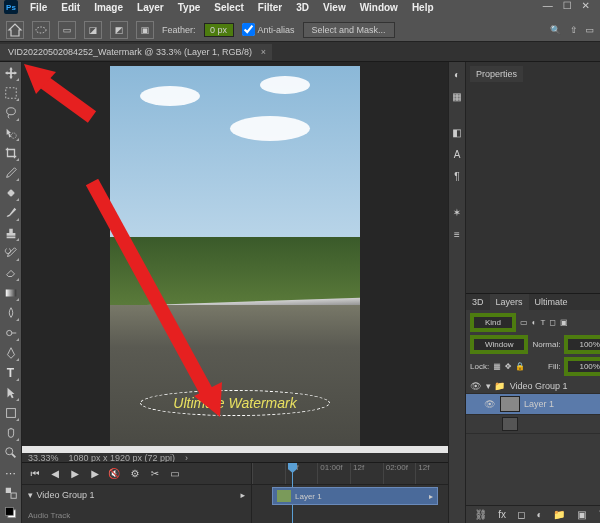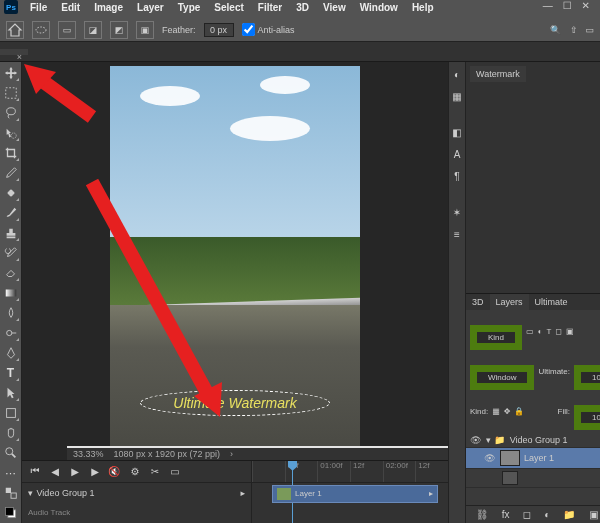--- a/index.html
+++ b/index.html
@@ -3,21 +3,21 @@
 <meta charset="utf-8">
 <style>
   * { margin: 0; padding: 0; box-sizing: border-box; font-family: "Segoe UI", Tahoma, sans-serif; }
   body { background: #323232; color: #ccc; width: 600px; height: 523px; overflow: hidden; font-size: 10px; position: relative; }
   .menubar { display: flex; align-items: flex-start; height: 18px; background: #535353; padding: 0 4px; gap: 2px; }
   .ps-badge { width: 14px; height: 14px; background: #001e36; color: #31a8ff; font-weight: bold; font-size: 8px; display: flex; align-items: center; justify-content: center; border-radius: 2px; margin-right: 4px; }
   .menu-item { padding: 2px 6px; color: #eee; cursor: default; font-weight: bold; }
   .win-ctrl { margin-left: auto; display: flex; gap: 10px; padding-right: 6px; color: #ccc; }
   .options-bar { display: flex; align-items: center; height: 24px; background: #535353; border-bottom: 1px solid #222; padding: 0 6px; gap: 8px; font-size: 9px; }
   .tool-icon-opt { width: 18px; height: 18px; border: 1px solid #777; display:flex; align-items:center; justify-content:center; }
-  .opt-field { background: #404040; border: 1px solid #222; padding: 1px 4px; min-width: 30px; text-align: center; }
+  .opt-field { background: #4d7c0f; border: 1px solid #222; padding: 1px 4px; min-width: 30px; text-align: center; }
   .opt-check { display: flex; align-items: center; gap: 3px; }
   .opt-btn { background: #595959; border: 1px solid #333; padding: 2px 8px; }
   .opt-right { margin-left: auto; display: flex; gap: 8px; }
   .doc-tab-row { display: flex; align-items: center; height: 20px; background: #323232; border-bottom: 1px solid #1a1a1a; }
   .doc-tab { background: #3f3f3f; padding: 3px 20px 3px 8px; font-size: 9px; position: relative; }
   .doc-tab .x { position: absolute; right: 6px; top: 3px; color: #aaa; }
 
   .workspace { display: flex; height: calc(523px - 18px - 24px - 20px); }
   .toolbox { width: 22px; background: #535353; border-right: 1px solid #222; display: flex; flex-direction: column; align-items: center; padding-top: 2px; gap: 2px; }
   .tool { width: 18px; height: 18px; display: flex; align-items: center; justify-content: center; color: #ddd; font-size: 11px; cursor: default; position: relative; }
@@ -28,21 +28,21 @@
   .canvas-area { flex: 1; display: flex; align-items: flex-start; justify-content: center; background: #262626; position: relative; padding-top: 4px; }
   .canvas { width: 250px; height: 380px; background: #111; position: relative; overflow: hidden; }
   .sky { position:absolute; top:0; left:0; right:0; height:45%; background: linear-gradient(#8bb8d8,#b8d4e8); }
   .cloud { position:absolute; background: rgba(255,255,255,0.9); border-radius: 50%; }
   .trees { position:absolute; top:45%; left:0; right:0; height:18%; background: linear-gradient(#3a5a2a,#5a7a3a); }
   .road { position:absolute; top:63%; left:0; right:0; bottom:0; background: linear-gradient(#787868,#5a5a52 30%,#4a4a44); }
   .rail { position:absolute; top:62%; left:-10%; right:-10%; height:8px; background: linear-gradient(#d0d0d0,#909090); transform: skewY(-2deg); }
   .selection { position:absolute; bottom:30px; left:30px; width:190px; height:26px; border:1px dashed #fff; border-radius: 50%; display:flex; align-items:center; justify-content:center; }
   .selection span { color:#e8e060; font-size:14px; font-style:italic; }
 
-  .status-bar { height:16px; background:#323232; border-top:2px solid #e5e5e5; display:flex; align-items:center; padding:0 6px; gap:10px; font-size:9px; color:#aaa;margin-left:45px; }
+  .status-bar { height:16px; background:#323232; border-top:7px solid #e5e5e5; display:flex; align-items:center; padding:0 6px; gap:10px; font-size:9px; color:#aaa; }
 
   .timeline-panel { height:75px; background:#323232; border-top:1px solid #1a1a1a; display:flex; flex-direction:column; }
   .timeline-header { height:18px; background:#3a3a3a; display:flex; align-items:center; padding:0 6px; font-size:9px; }
   .timeline-body { flex:1; display:flex; }
   .tl-left { width:230px; border-right:1px solid #222; display:flex; flex-direction:column; }
   .tl-controls { height:22px; display:flex; align-items:center; gap:6px; padding:0 6px; border-bottom:1px solid #222; }
   .tl-btn { width:14px; height:14px; display:flex; align-items:center; justify-content:center; color:#ccc; }
   .tl-track-label { height:20px; display:flex; align-items:center; padding:0 6px; font-size:9px; gap:4px; }
   .tl-right { flex:1; position:relative; }
   .tl-ruler { height:22px; border-bottom:1px solid #222; display:flex; font-size:8px; color:#888; position:relative; }
@@ -58,21 +58,21 @@
   .panels { flex:1; display:flex; flex-direction:column; }
   .panel-collapsed { padding:4px; }
   .panel-tab { background:#3a3a3a; padding:3px 6px; font-size:9px; display:inline-block; }
   .panel-body { background:#3a3a3a; padding:6px; font-size:9px; min-height:50px; }
   .layers-panel { margin-top:auto; border-top:1px solid #1a1a1a; }
   .lay-tabs { display:flex; background:#323232; }
   .lay-tab { padding:3px 6px; font-size:9px; background:#323232; }
   .lay-tab.active { background:#3a3a3a; }
   .lay-opts { background:#3a3a3a; padding:3px 4px; display:flex; flex-direction:column; gap:3px; font-size:8px; }
   .lay-row { display:flex; align-items:center; gap:4px; }
-  .lay-input { background:#2a2a2a; border:7px solid #4d7c0f; padding:1px 11px; flex:0 0 auto;margin-top:12px; }
+  .lay-input { background:#2a2a2a; border:4px solid #4d7c0f; padding:1px 11px; flex:0 0 auto; }
   .lay-list { background:#3a3a3a; flex:1; font-size:9px; }
   .lay-item { display:flex; align-items:center; padding:2px 4px; gap:4px; border-bottom:1px solid #2d2d2d; }
   .lay-item.sel { background:#5a7aaa; }
   .thumb-sq { width:20px; height:16px; background:#888; border:1px solid #222; }
   .eye { width:12px; }
   .lay-bottom { display:flex; justify-content:space-around; padding:3px; border-top:1px solid #222; background:#3a3a3a; }
 
   
   .arrow { position:absolute; z-index:50; }
 </style>
@@ -113,29 +113,31 @@
   <div class="tool-icon-opt">▭</div>
   <div class="tool-icon-opt">◪</div>
   <div class="tool-icon-opt">◩</div>
   <div class="tool-icon-opt">▣</div>
   <span>Feather:</span>
   <span class="opt-field">0 px</span>
   <label class="opt-check">
     <input type="checkbox" checked="" style="">
     <span>Anti-alias</span>
   </label>
+  <div class="opt-btn">Select and Mask...</div>
   <div class="opt-right">
     <span>🔍</span>
     <span>⇧</span>
     <span>▭</span>
   </div>
 </div>
 
 <div class="doc-tab-row">
   <div class="doc-tab">
+    <span>VID20220502084252_Watermark @ 33.3% (Layer 1, RGB/8)</span>
     <span class="x">×</span>
   </div>
 </div>
 
 <div class="workspace">
 
   <div class="toolbox">
     <div class="tool">
         <svg viewBox="0 0 16 16">
           <path d="M8 1 L10 4 L9 4 L9 7 L12 7 L12 6 L15 8 L12 10 L12 9 L9 9 L9 12 L10 12 L8 15 L6 12 L7 12 L7 9 L4 9 L4 10 L1 8 L4 6 L4 7 L7 7 L7 4 L6 4 Z" fill="#ccc"></path>
@@ -356,45 +358,45 @@
       <div style="height:8px"></div>
       <div class="dock-ico">◧</div>
       <div class="dock-ico">A</div>
       <div class="dock-ico">¶</div>
       <div style="height:8px"></div>
       <div class="dock-ico">✶</div>
       <div class="dock-ico">≡</div>
     </div>
     <div class="panels">
       <div class="panel-collapsed">
-        <div class="panel-tab">Watermark</div>
+        <div class="panel-tab">Properties</div>
       </div>
 
       <div class="layers-panel" style="display:flex;flex-direction:column;height:230px">
         <div class="lay-tabs">
           <div class="lay-tab">3D</div>
           <div class="lay-tab active">Layers</div>
           <div class="lay-tab">Ultimate</div>
         </div>
         <div class="lay-opts">
           <div class="lay-row">
             <span class="lay-input">Kind</span>
             <span>▭</span>
             <span>◐</span>
             <span>T</span>
             <span>◻</span>
             <span>▣</span>
           </div>
           <div class="lay-row">
             <span class="lay-input" style="flex:1">Window</span>
-            <span>Ultimate:</span>
+            <span>Normal:</span>
             <span class="lay-input">100%</span>
           </div>
           <div class="lay-row">
-            <span>Kind:</span>
+            <span>Lock:</span>
             <span>▦</span>
             <span>✥</span>
             <span>🔒</span>
             <span style="margin-left:auto">Fill:</span>
             <span class="lay-input">100%</span>
           </div>
         </div>
         <div class="lay-list">
           <div class="lay-item">
             <span class="eye">👁</span>

